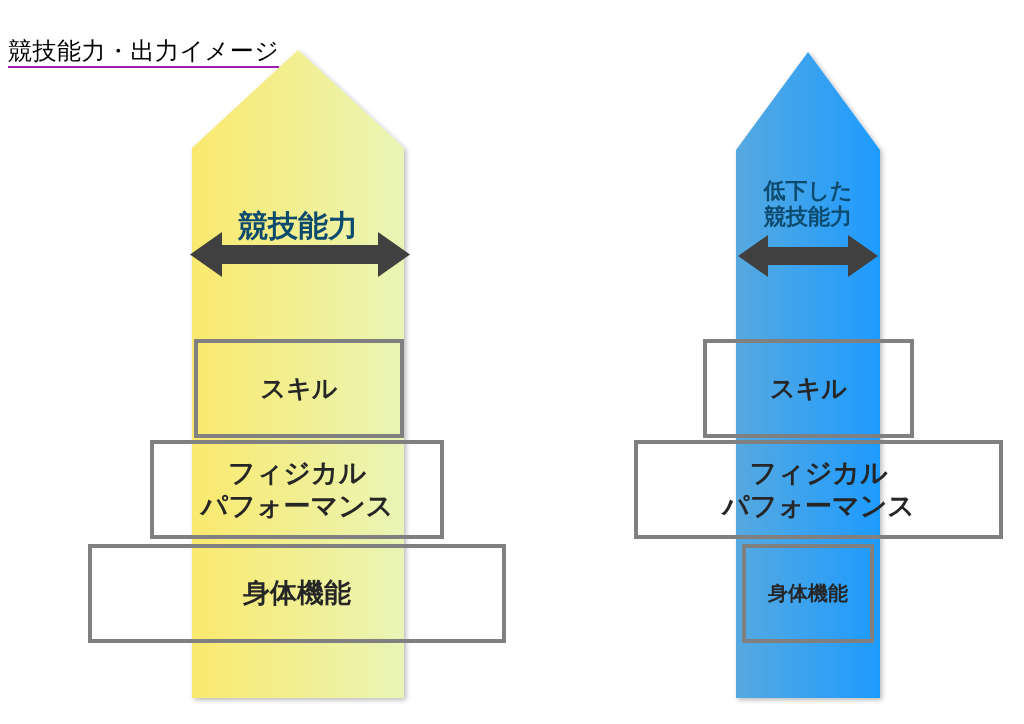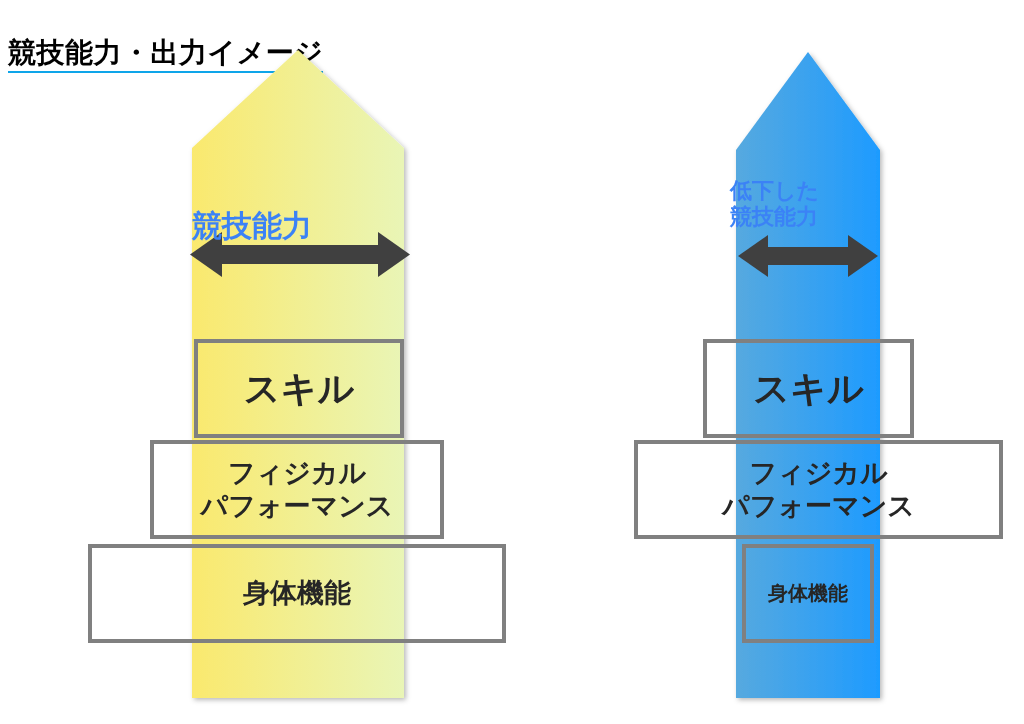--- a/index.html
+++ b/index.html
@@ -16,26 +16,26 @@
     height: 724px;
     background: #ffffff;
     overflow: hidden;
   }
 
   
   #title {
     position: absolute;
     left: 8px;
     top: 38px;
-    font-size: 28px;
-    font-weight: bold;
+    font-size: 24px;
+    font-weight: normal;
     color: #000000;
     letter-spacing: 0.5px;
     white-space: nowrap;
-    border-bottom: 2px solid #0ea5e9;
+    border-bottom: 2px solid #a21caf;
     padding-bottom: 2px;
     line-height: 1.1;
   }
 
   
   .arrow-layer {
     position: absolute;
     left: 0;
     top: 0;
     width: 1024px;
@@ -53,30 +53,31 @@
     align-items: center;
     justify-content: center;
     text-align: center;
   }
   .tier-label {
     color: #262626;
     font-weight: bold;
     line-height: 1.22;
     white-space: pre-line;
   }
-  .label-skill      { font-size: 36px; }
+  .label-skill      { font-size: 25px; }
   .label-physical   { font-size: 27px; }
   .label-body       { font-size: 27px; }
   .label-body-small { font-size: 20px; }
 
   
   .annot {
     position: absolute;
-    color: #3b82f6;
+    color: #0c4a6e;
     font-weight: bold;
+    text-align: center;
     line-height: 1.18;
     white-space: pre-line;
   }
   #annot-left  { font-size: 30px; }
   #annot-right { font-size: 22px; }
 </style>
 </head>
 <body>
 
 <div id="canvas">

